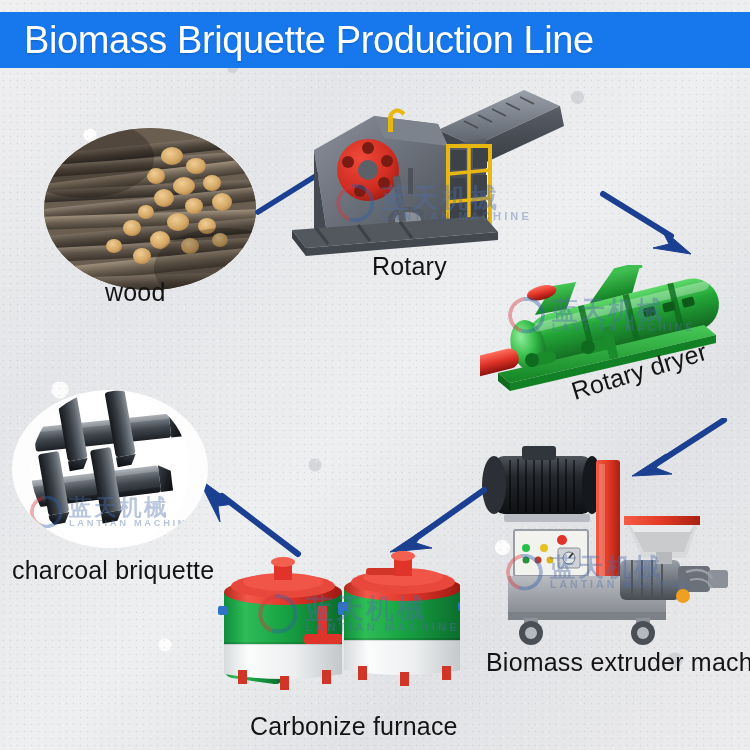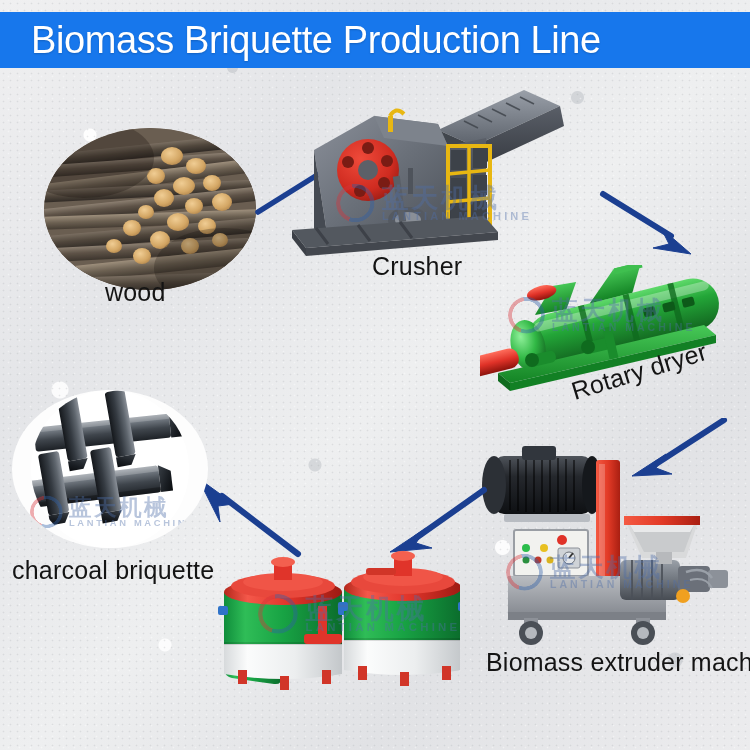--- a/index.html
+++ b/index.html
@@ -32,21 +32,21 @@
     background-position:0 0, 3px 5px;
   }
 
   
   #banner{
     position:absolute;left:0;top:12px;width:750px;height:56px;
     background:#1777ec;display:flex;align-items:center;
   }
   #banner-text{
     color:#ffffff;font-size:38px;line-height:38px;letter-spacing:-0.4px;
-    white-space:nowrap;padding-left:31px;font-weight:400;
+    white-space:nowrap;padding-left:24px;font-weight:400;
     text-shadow:0 1px 2px rgba(0,0,0,.18);
   }
 
   
   .lbl{
     position:absolute;color:#141414;font-size:25px;white-space:nowrap;
     font-weight:400;letter-spacing:.2px;
   }
 
   
@@ -269,21 +269,21 @@
         <line x1="112" y1="132" x2="124" y2="148" stroke="#3d4148" stroke-width="3"></line>
       </g>
     </svg>
 
     <div class="wm" style="left:48px;top:92px;transform:scale(.92);">
       <div class="wm-ring"></div>
       <div class="wm-cn">蓝天机械</div>
       <div class="wm-en">LANTIAN  MACHINE</div>
     </div>
   </div>
-  <div class="lbl" style="left:372px;top:252px;">Crusher</div>
+  <div class="lbl" style="left:372px;top:252px;">Rotary</div>
 
   <svg class="arrow" style="left:595px;top:182px;" width="110" height="82" viewBox="0 0 110 82">
     <g fill="#1b3f91" stroke="#1b3f91">
       <line x1="8" y1="12" x2="76" y2="54" stroke-width="6" stroke-linecap="round"></line>
       <path d="M96 72 L66 46 L74 62 L58 66 Z"></path>
     </g>
   </svg>
 
   <div id="dryer">
     <svg width="262" height="130" viewBox="0 0 262 130">
@@ -549,20 +549,21 @@
         <rect x="104" y="84" width="38" height="10" rx="3" fill="#e0342a"></rect>
       </g>
     </svg>
 
     <div class="wm" style="left:58px;top:42px;transform:scale(.95);">
       <div class="wm-ring"></div>
       <div class="wm-cn">蓝天机械</div>
       <div class="wm-en">LANTIAN  MACHINE</div>
     </div>
   </div>
+  <div class="lbl" style="left:250px;top:712px;">Carbonize furnace</div>
 
   <svg class="arrow" style="left:186px;top:462px;" width="130" height="102" viewBox="0 0 130 102">
     <g fill="#1b3f91" stroke="#1b3f91">
       <line x1="112" y1="92" x2="36" y2="34" stroke-width="6" stroke-linecap="round"></line>
       <path d="M12 16 L48 42 L32 44 L34 60 Z"></path>
     </g>
   </svg>
 
   <div id="char-photo">
     <svg width="196" height="158" viewBox="0 0 196 158">

